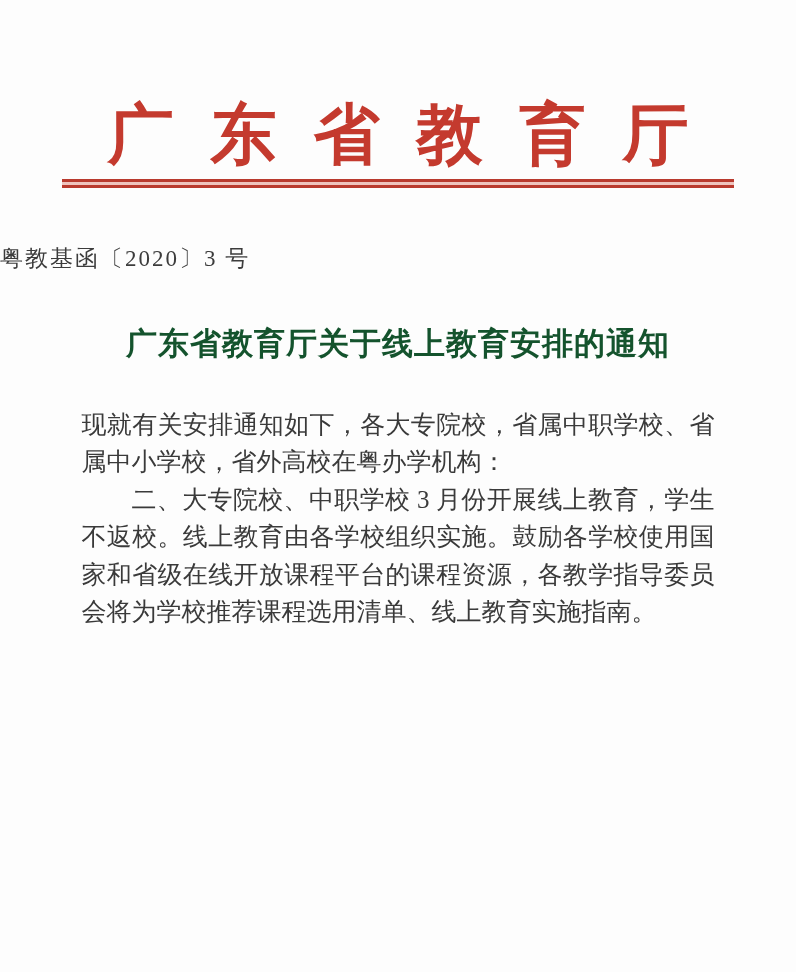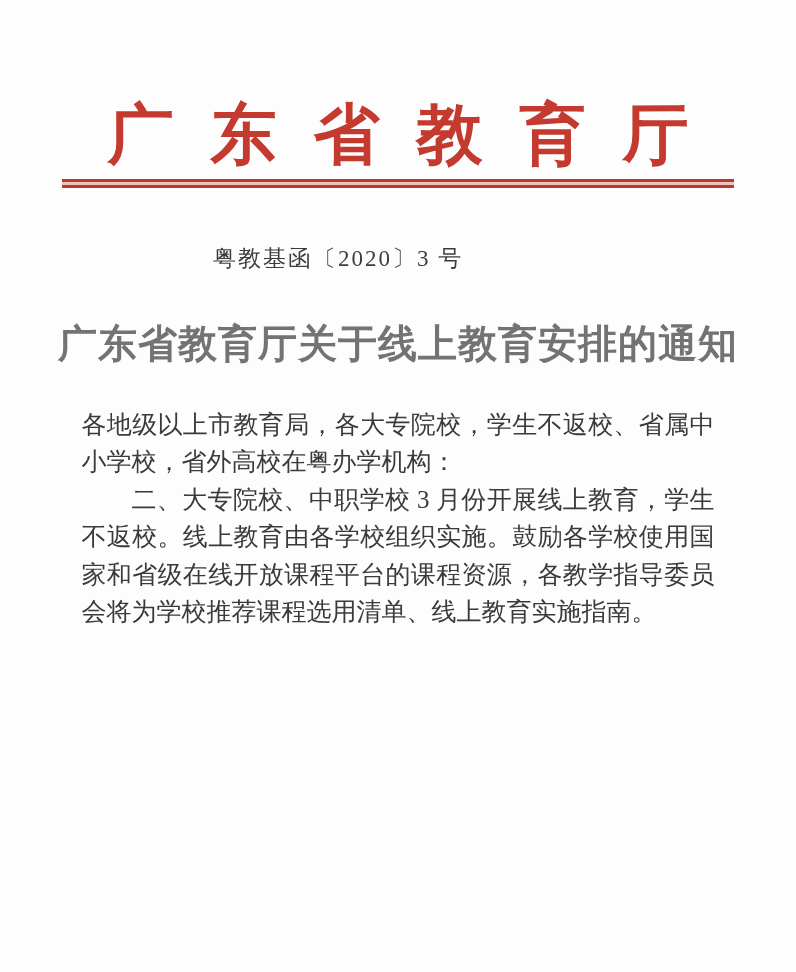--- a/index.html
+++ b/index.html
@@ -34,33 +34,33 @@
     background: linear-gradient(
       to bottom,
       #b93a2e 0%, #b93a2e 30%,
       #eec3bd 30%, #eec3bd 62%,
       #b93a2e 62%, #b93a2e 100%
     );
   }
   .doc-number {
     margin-top: 56px;
     padding-right: 120px;
-    text-align: center;
+    text-align: left;
     font-size: 23px;
     line-height: 30px;
     color: #3c3c3c;
     letter-spacing: 2px;
   }
   .doc-title {
     margin-top: 50px;
     text-align: center;
-    font-size: 39px;
+    font-size: 31px;
     line-height: 40px;
     font-weight: 700;
-    color: #737373;
+    color: #14532d;
     letter-spacing: 1px;
   }
   .body-text {
     width: 633px;
     margin: 42px auto 0 auto;
     font-size: 25px;
     line-height: 37.5px;
     color: #3a3a3a;
     text-align: justify;
     text-justify: inter-character;
@@ -76,18 +76,18 @@
   <div class="letterhead">
     <span class="agency-name">广东省教育厅</span>
     <div class="letterhead-divider"></div>
   </div>
 
   <div class="doc-number">粤教基函〔2020〕3 号</div>
 
   <h1 class="doc-title">广东省教育厅关于线上教育安排的通知</h1>
 
   <div class="body-text">
-    <p>各地级以上市教育局，各大专院校，学生不返校、省属中小学校，省外高校在粤办学机构：</p>
+    <p>现就有关安排通知如下，各大专院校，省属中职学校、省属中小学校，省外高校在粤办学机构：</p>
     <p class="indent">二、大专院校、中职学校 3 月份开展线上教育，学生不返校。线上教育由各学校组织实施。鼓励各学校使用国家和省级在线开放课程平台的课程资源，各教学指导委员会将为学校推荐课程选用清单、线上教育实施指南。</p>
 
   </div>
 
 </div>
 
 </body></html>

